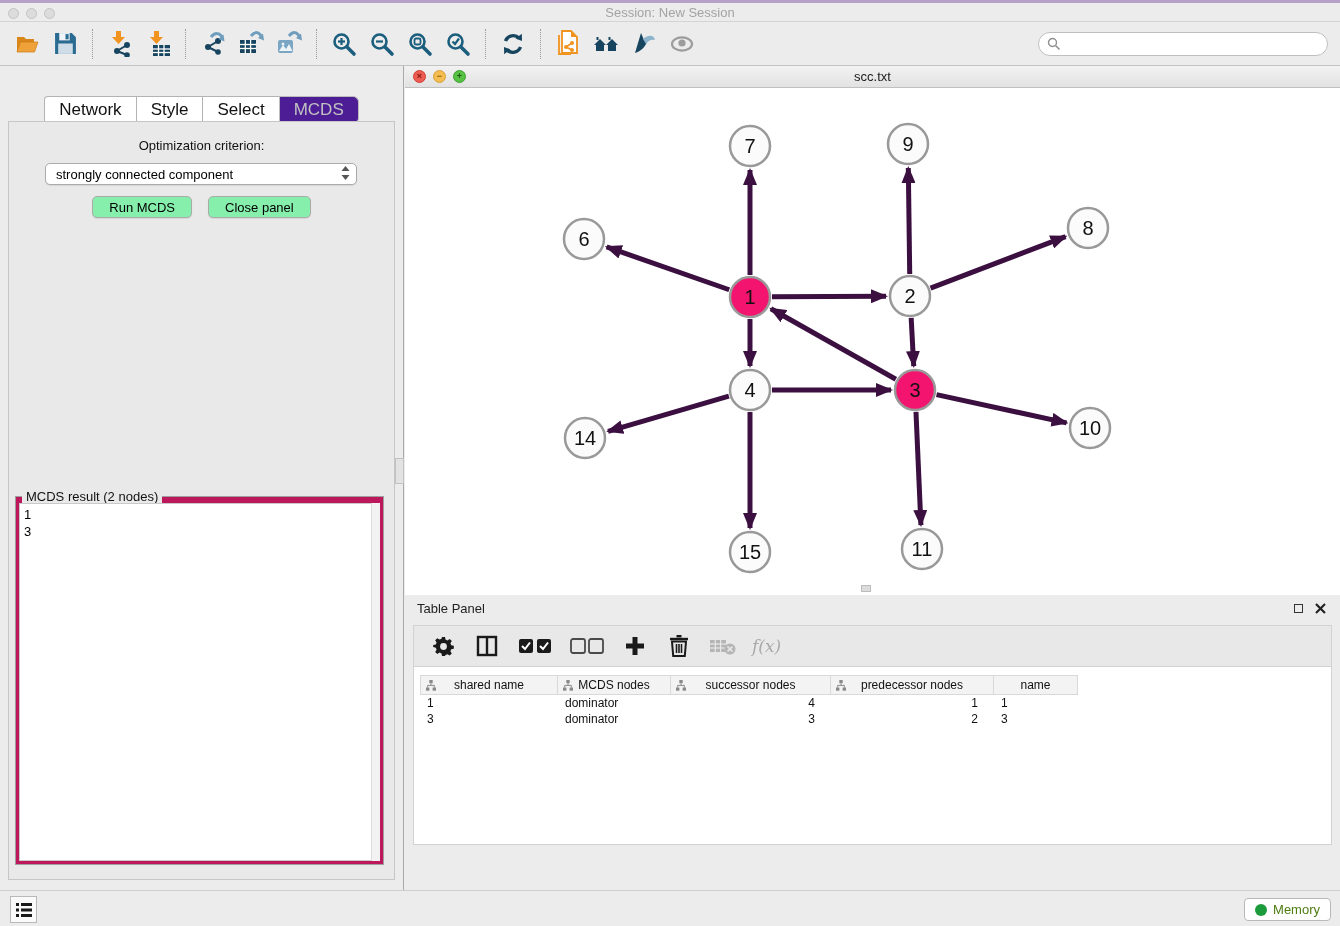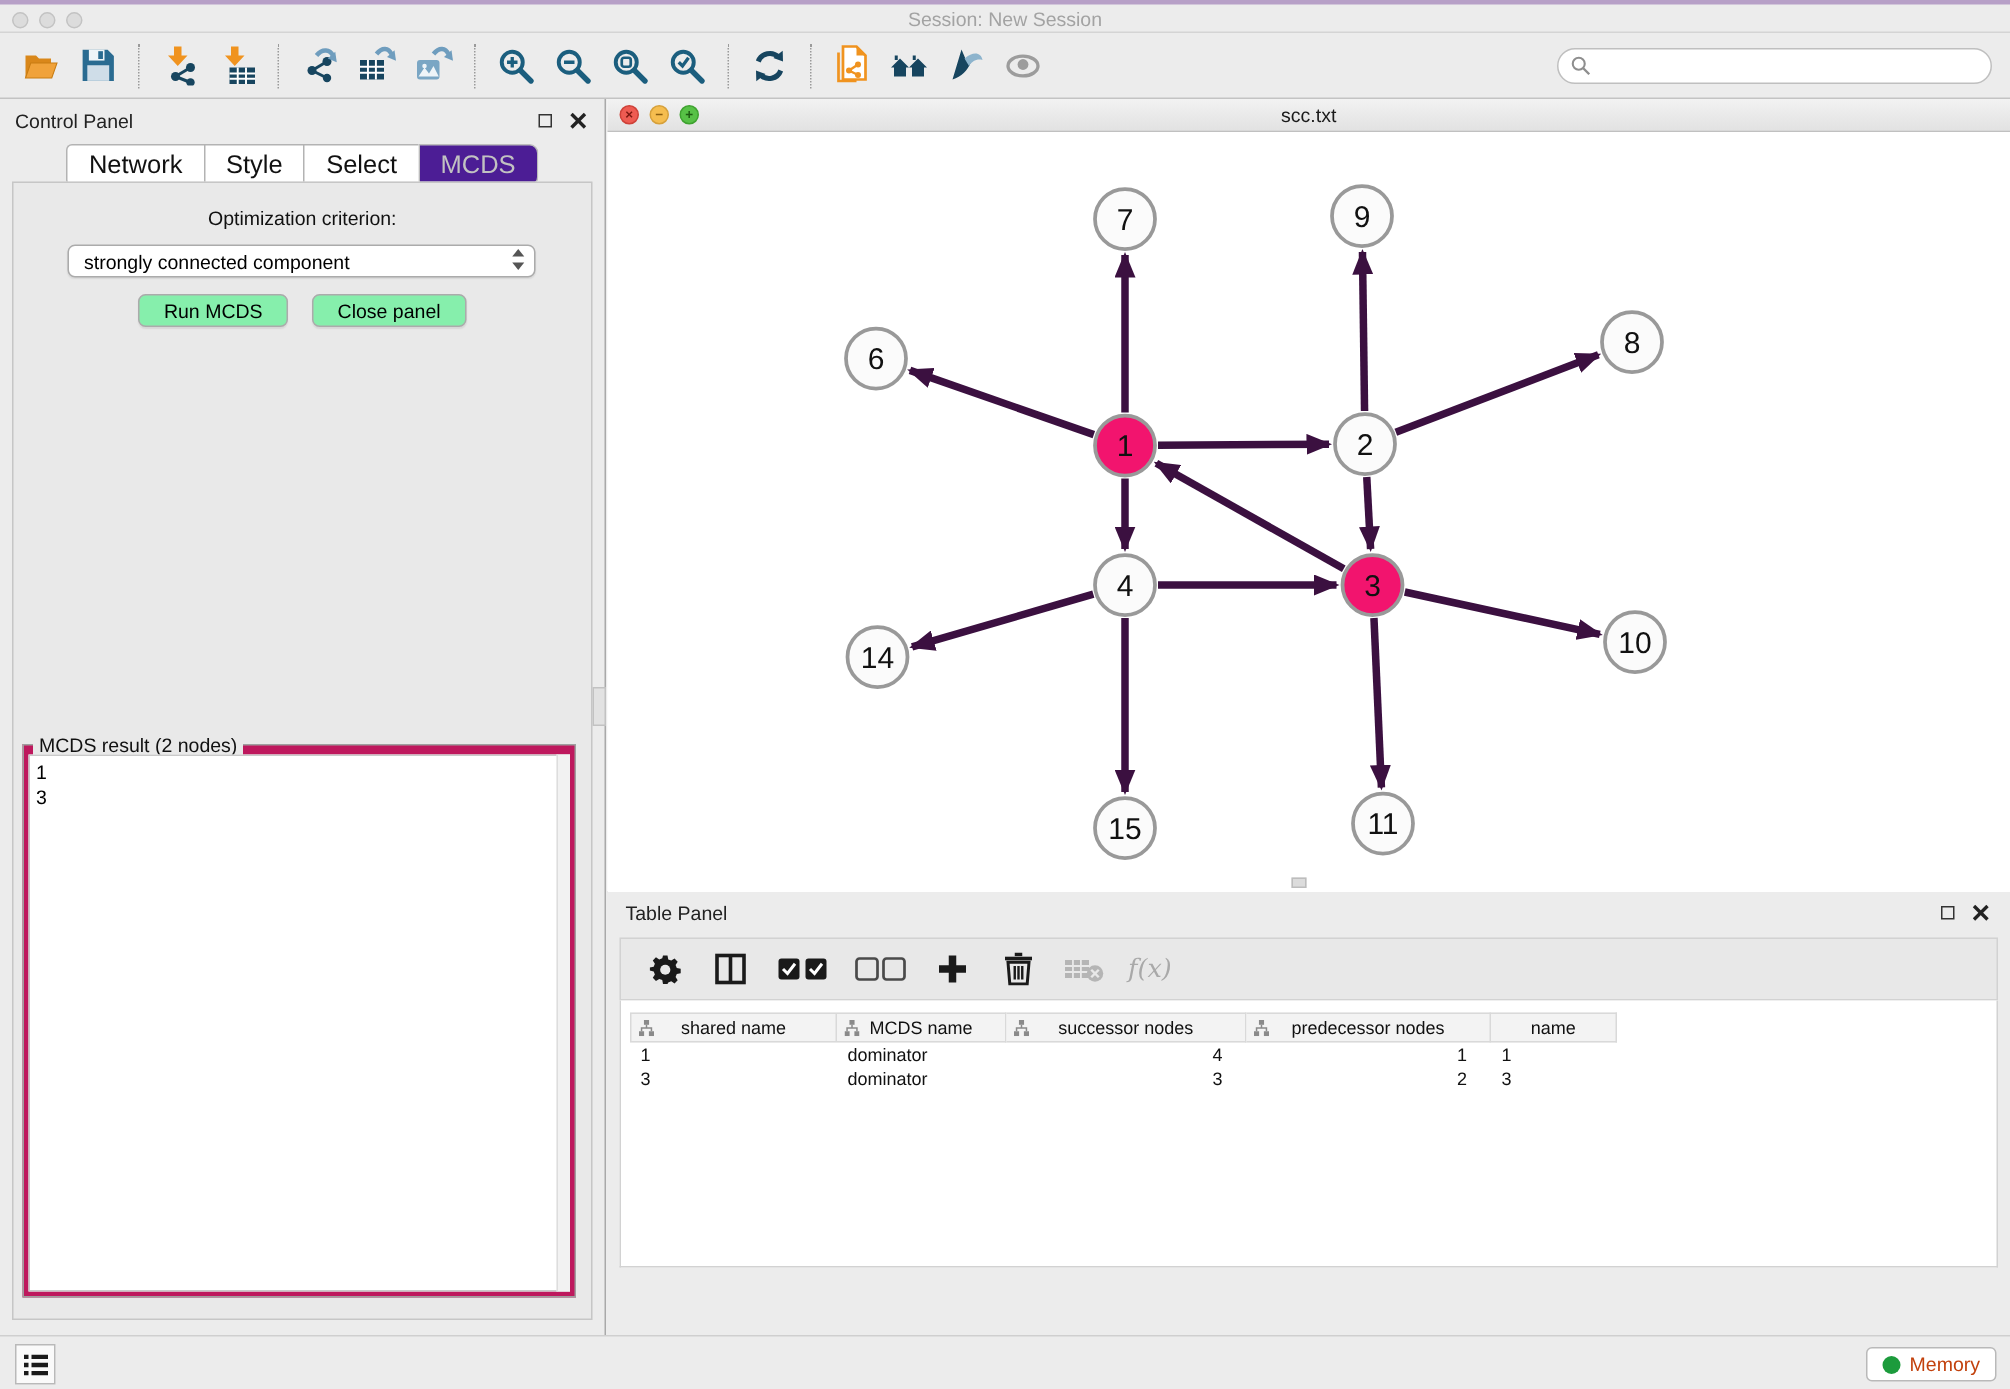--- a/index.html
+++ b/index.html
@@ -106,21 +106,21 @@
   .tp-tab.active { background:#e3e3e3; color:#b7b7b7; }
   .tp-head { height:26px; display:flex; align-items:center; padding:0 12px; }
   .tp-head .ptitle { font-size:13px; color:#222; flex:1; }
 
   
   .statusbar { position:absolute; left:0; top:890px; width:1340px; height:36px;
     background:#ececec; border-top:1px solid #cfcfcf; }
   .list-btn { position:absolute; left:10px; top:5px; width:27px; height:27px; background:#fafafa;
     border:1px solid #b9b9b9; display:flex; align-items:center; justify-content:center; }
   .memory-btn { position:absolute; right:9px; top:7px; height:23px; background:#fff; border:1px solid #b9b9b9;
-    border-radius:4px; display:flex; align-items:center; gap:6px; padding:0 10px; font-size:13px; color:#c2410c; }
+    border-radius:4px; display:flex; align-items:center; gap:6px; padding:0 10px; font-size:13px; color:#4d7c0f; }
   .mem-dot { width:12px; height:12px; border-radius:50%; background:#1c9b3c; }
 </style>
 </head>
 <body>
 
 <div class="app">
 
   <div class="titlebar">
     <div class="tl-dots">
       <span class="tl-dot"></span>
@@ -302,34 +302,20 @@
     <div class="searchbox">
       <svg width="14" height="14" viewBox="0 0 14 14">
           <circle cx="5.5" cy="5.5" r="4" fill="none" stroke="#8e8e8e" stroke-width="1.4"></circle>
           <line x1="8.5" y1="8.5" x2="12.5" y2="12.5" stroke="#8e8e8e" stroke-width="1.6"></line>
         </svg>
       <input value="" placeholder="" style="">
     </div>
   </div>
 
   <div class="control-panel">
-    <div class="panel-head">
-      <span class="ptitle">Control Panel</span>
-      <span class="phbtn">
-          <span class="sq-glyph"></span>
-        </span>
-      <span class="phbtn">
-        <svg width="11" height="11" viewBox="0 0 11 11">
-            <g stroke="#222" stroke-width="2.2">
-              <line x1="1" y1="1" x2="10" y2="10"></line>
-              <line x1="10" y1="1" x2="1" y2="10"></line>
-            </g>
-          </svg>
-      </span>
-    </div>
     <div class="cp-tabs">
       <span class="cp-tab">Network</span>
       <span class="cp-tab">Style</span>
       <span class="cp-tab">Select</span>
       <span class="cp-tab ghost">MCDS</span>
     </div>
     <div class="cp-content">
       <div class="opt-label">Optimization criterion:</div>
       <div class="select">
         <span>strongly connected component</span>
@@ -538,21 +524,21 @@
             <span class="hicon"><svg width="10" height="11" viewBox="0 0 10 11">
                 <g fill="#8a8a8a">
                   <rect x="3.3" y="0" width="3.4" height="3.2"></rect>
                   <rect x="0" y="7.5" width="3.4" height="3.2"></rect>
                   <rect x="6.6" y="7.5" width="3.4" height="3.2"></rect>
                 </g>
                 <g stroke="#8a8a8a" stroke-width="1">
                   <path d="M5 3.2v2.2M1.7 7.5V5.4h6.6v2.1" fill="none"></path>
                 </g>
               </svg></span>
-            <span>MCDS name</span>
+            <span>MCDS nodes</span>
           </div>
           <div class="th c2">
             <span class="hicon"><svg width="10" height="11" viewBox="0 0 10 11">
                 <g fill="#8a8a8a">
                   <rect x="3.3" y="0" width="3.4" height="3.2"></rect>
                   <rect x="0" y="7.5" width="3.4" height="3.2"></rect>
                   <rect x="6.6" y="7.5" width="3.4" height="3.2"></rect>
                 </g>
                 <g stroke="#8a8a8a" stroke-width="1">
                   <path d="M5 3.2v2.2M1.7 7.5V5.4h6.6v2.1" fill="none"></path>

